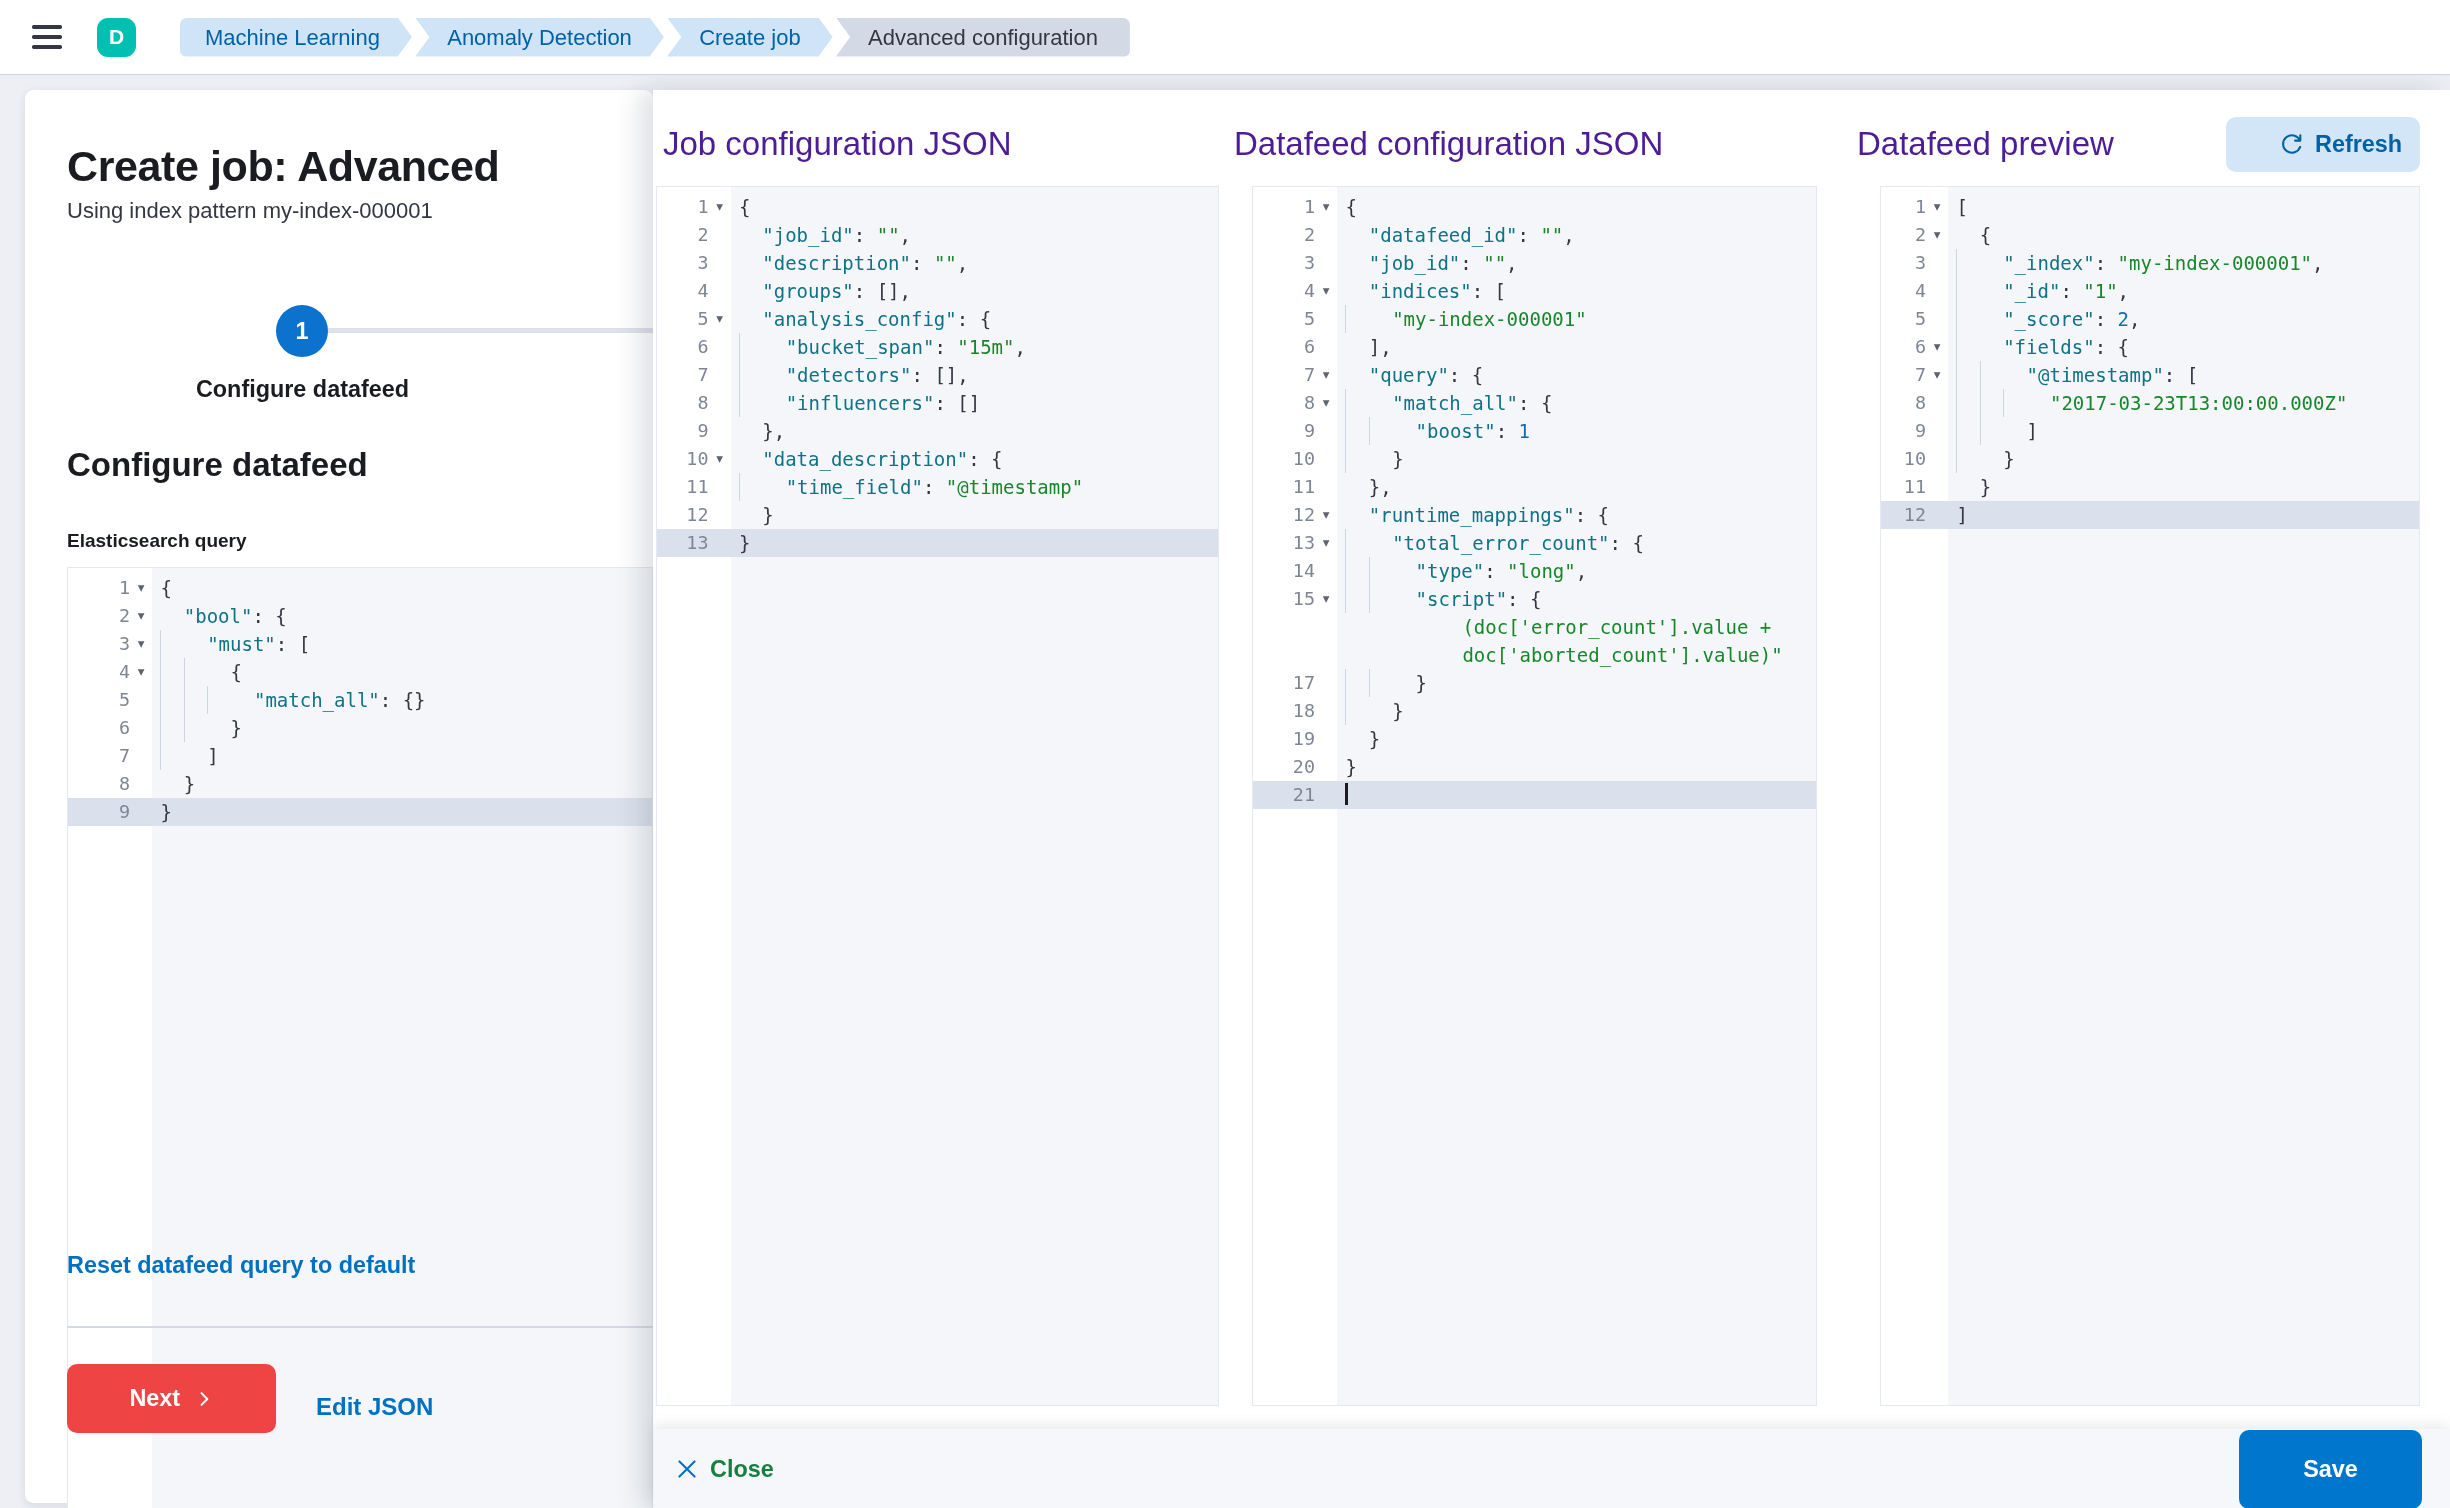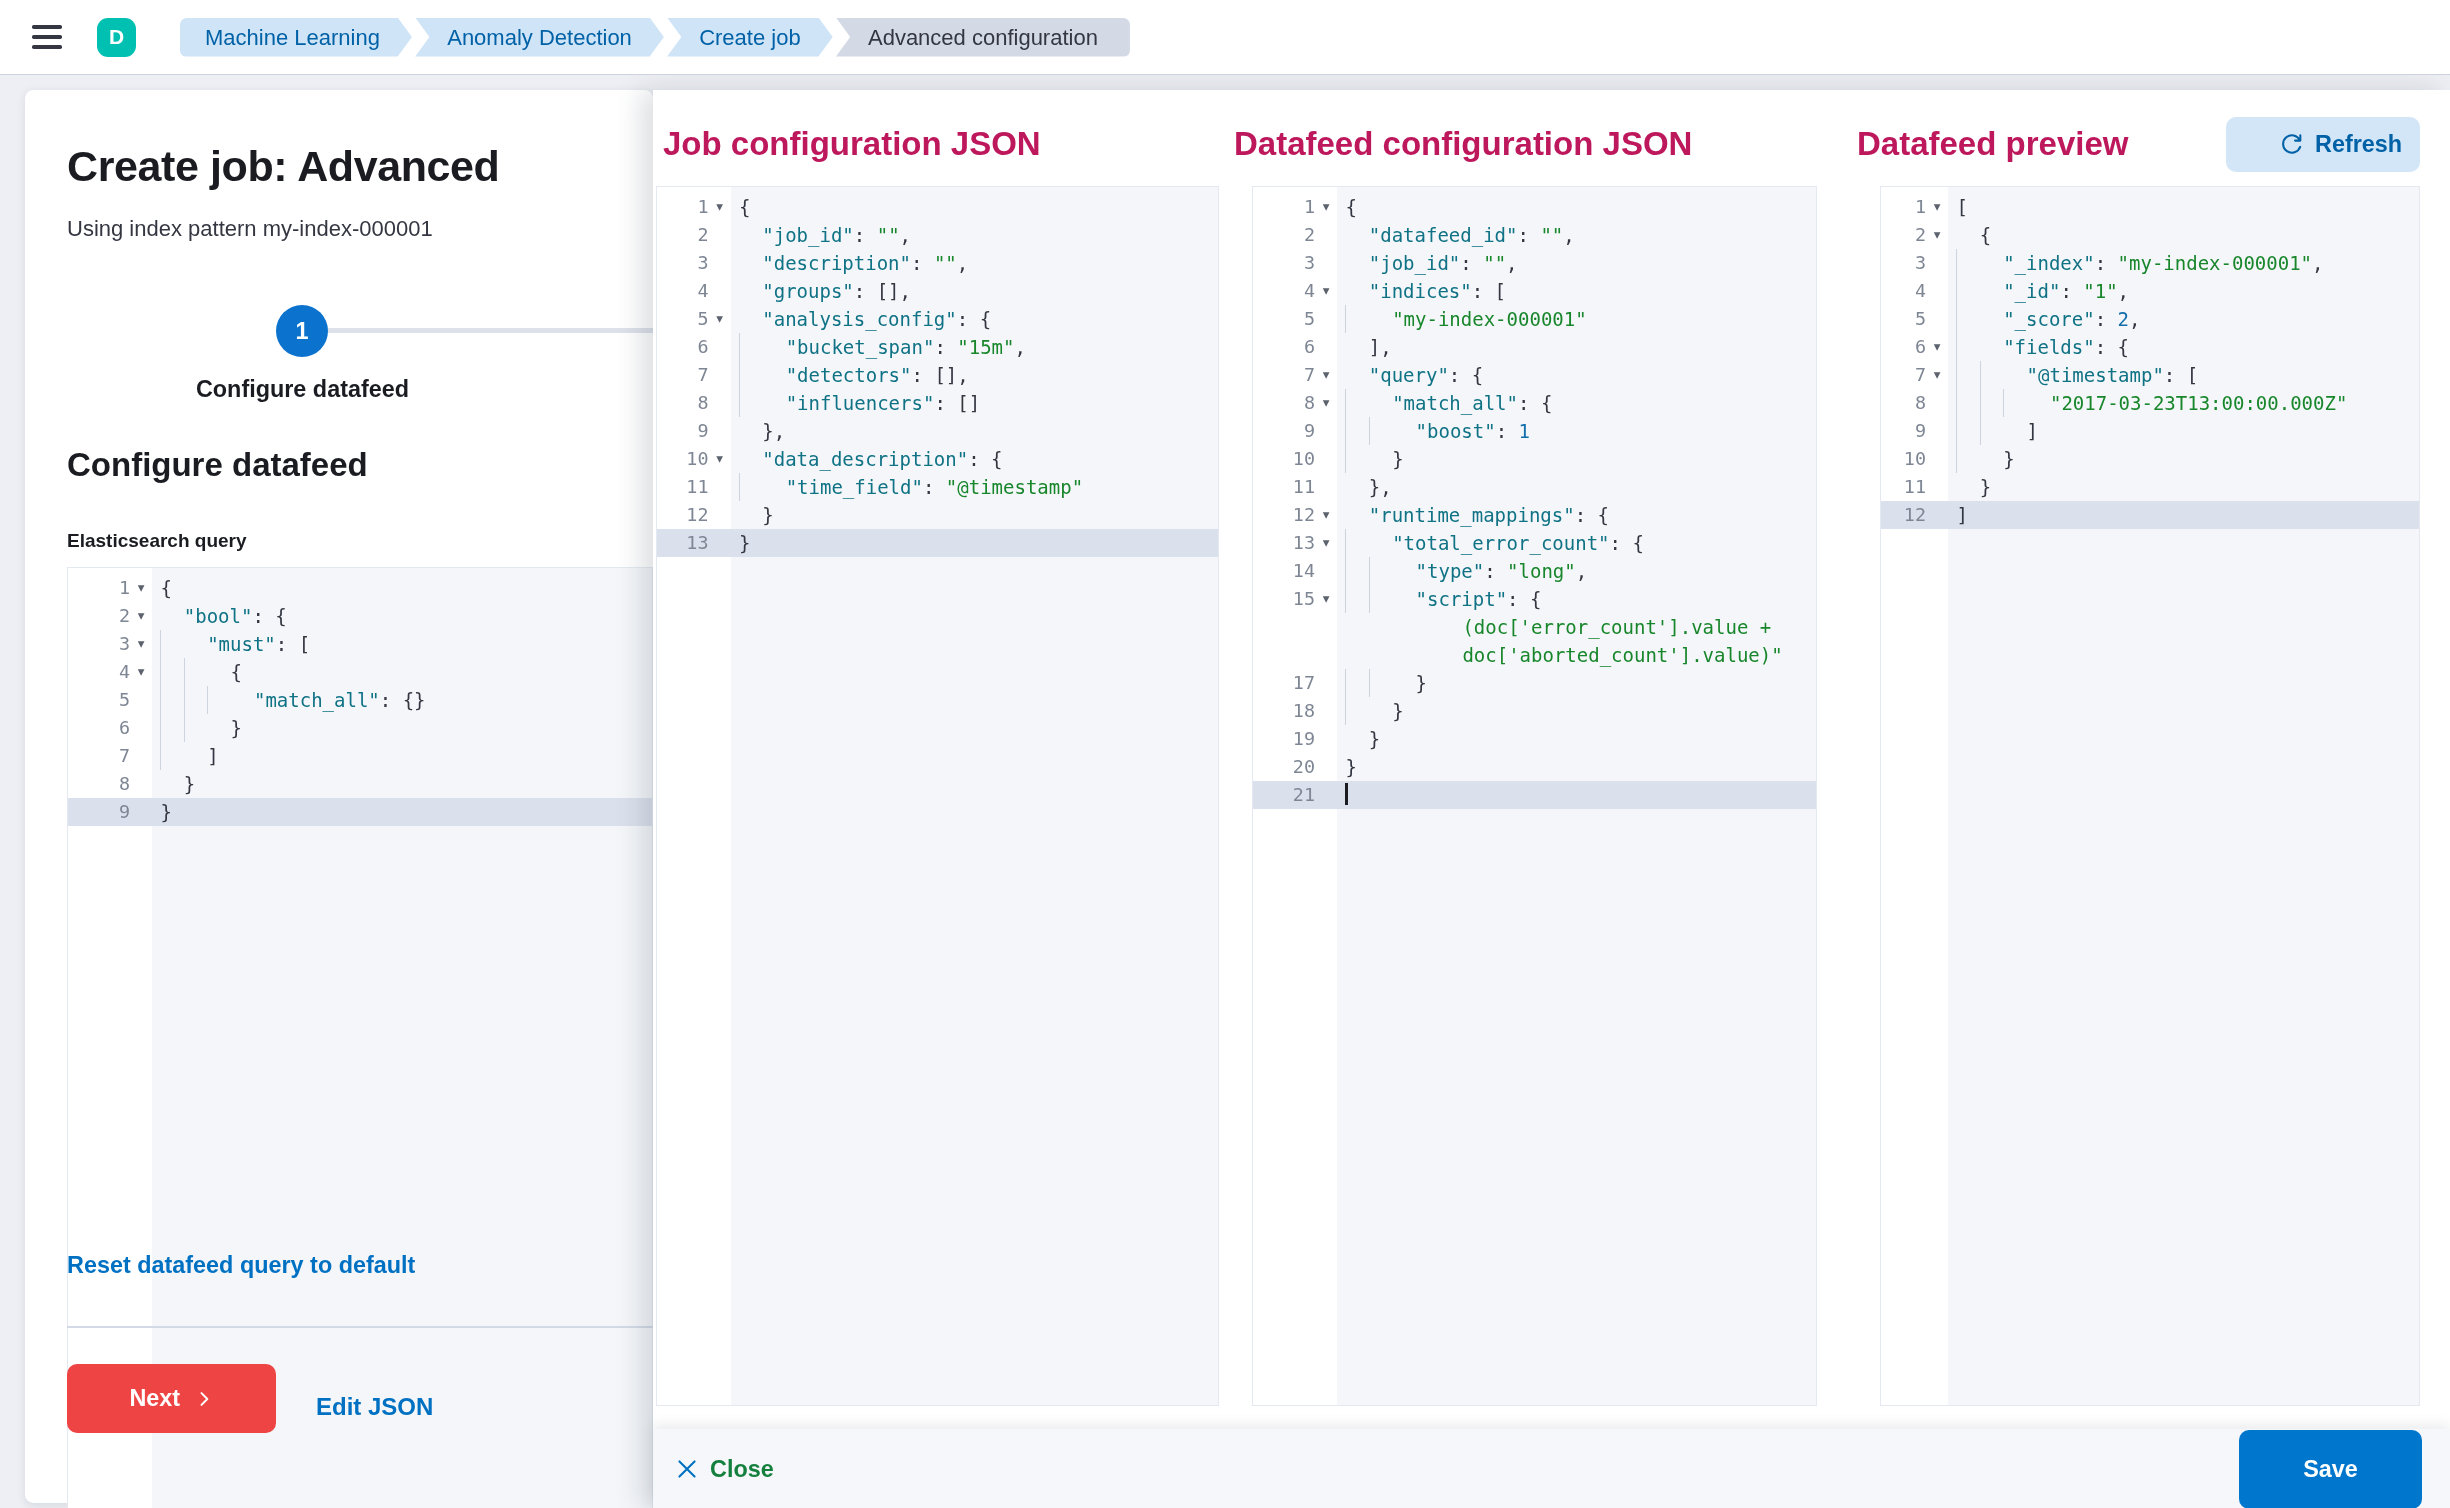--- a/index.html
+++ b/index.html
@@ -14,34 +14,34 @@
   .crumbs { margin-left:44px; display:flex; gap:3.3px; }
   .crumb { height:39px; line-height:39px; font-size:22px; font-weight:500; padding:0 32px; white-space:nowrap; }
   .crumb.blue { background:#cfe4f7; color:#0061a6; cursor:pointer; }
   .crumb.first { clip-path:polygon(0 0, calc(100% - 14.2px) 0, 100% 50%, calc(100% - 14.2px) 100%, 0 100%); border-radius:6.7px 0 0 6.7px; padding-left:25px; }
   .crumb.mid { clip-path:polygon(0 0, calc(100% - 14.2px) 0, 100% 50%, calc(100% - 14.2px) 100%, 0 100%, 14.2px 50%); }
   .crumb.last { background:#d3dae6; color:#343741; clip-path:polygon(0 0, 100% 0, 100% 100%, 0 100%, 14.2px 50%); border-radius:0 6.7px 6.7px 0; }
 
   
   .card { position:absolute; left:25px; top:90px; width:628px; height:1413px; background:#fff; border-radius:8.4px; box-shadow:0 2.5px 8.4px rgba(80,90,110,0.14); z-index:10; }
   .card h1 { position:absolute; left:42px; top:52px; font-size:43px; font-weight:700; letter-spacing:-0.4px; color:#1a1c21; }
-  .card .subtitle { position:absolute; left:42px; top:126px; font-size:22px; color:#343741; }
+  .card .subtitle { position:absolute; left:42px; top:108px; font-size:22px; color:#343741; }
   .step-line { position:absolute; left:303px; top:238px; width:325px; height:5px; background:#dde1ea; }
   .step-circle { position:absolute; left:251px; top:215px; width:52px; height:52px; border-radius:50%; background:#0b72ce; color:#fff; font-size:23.4px; font-weight:600; display:flex; align-items:center; justify-content:center; }
   .step-label { position:absolute; left:152px; top:286px; width:251px; text-align:center; font-size:23.4px; font-weight:700; color:#1a1c21; }
   .section-heading { position:absolute; left:42px; top:356px; font-size:33px; font-weight:700; color:#1a1c21; }
   .query-label { position:absolute; left:42px; top:440px; font-size:19px; font-weight:700; color:#1a1c21; }
   .reset-link { position:absolute; left:42px; top:1162px; font-size:23.4px; font-weight:600; color:#0071c2; cursor:pointer; }
   .card .divider { position:absolute; left:42px; top:1236px; width:586px; height:1.7px; background:#d3dae6; }
   .next-btn { position:absolute; left:42px; top:1274px; width:209px; height:69px; background:#ef4444; border:none; border-radius:10px; color:#fff; font-size:23.4px; font-weight:600; font-family:"Liberation Sans",sans-serif; display:flex; align-items:center; justify-content:center; gap:13.4px; cursor:pointer; }
   .edit-json-link { position:absolute; left:291px; top:1302px; font-size:24px; font-weight:600; color:#0071c2; cursor:pointer; line-height:30px; }
 
   
   .flyout { position:absolute; left:653px; top:90px; width:1797px; height:1419px; background:#fff; box-shadow:-11.7px 0 25px rgba(60,70,90,0.18); z-index:20; }
-  .col-title { position:absolute; top:35px; font-size:33px; font-weight:700; color:#be185d; }
+  .col-title { position:absolute; top:35px; font-size:33px; font-weight:400; color:#4c1d95; }
   .refresh-btn { position:absolute; left:1573px; top:27px; width:194px; height:55px; background:#d2e6f7; border:none; border-radius:10px; color:#0061a6; font-size:23.4px; font-weight:600; font-family:"Liberation Sans",sans-serif; display:flex; align-items:center; justify-content:center; gap:11.7px; cursor:pointer;padding-left:36px; }
 
   
   .editor { position:absolute; top:96px; height:1220px; background:#fff; border:0.8px solid #e4e9f1; overflow:hidden; cursor:text; }
   .editor:before { content:''; position:absolute; top:0; bottom:0; left:var(--gw); right:0; background:#f4f6f9; }
   .rows { position:relative; padding-top:5.9px; }
   .row { display:flex; height:28px; position:relative; }
   .row.active { background:#dbe1ec; }
   .ln { flex:none; width:calc(var(--gw) - 22px); text-align:right; color:#7e8694; font:18.4px/28px "DejaVu Sans Mono",monospace; }
   .fold { flex:none; width:22px; text-align:center; color:#5c636e; font-size:13.4px; line-height:27px; }

